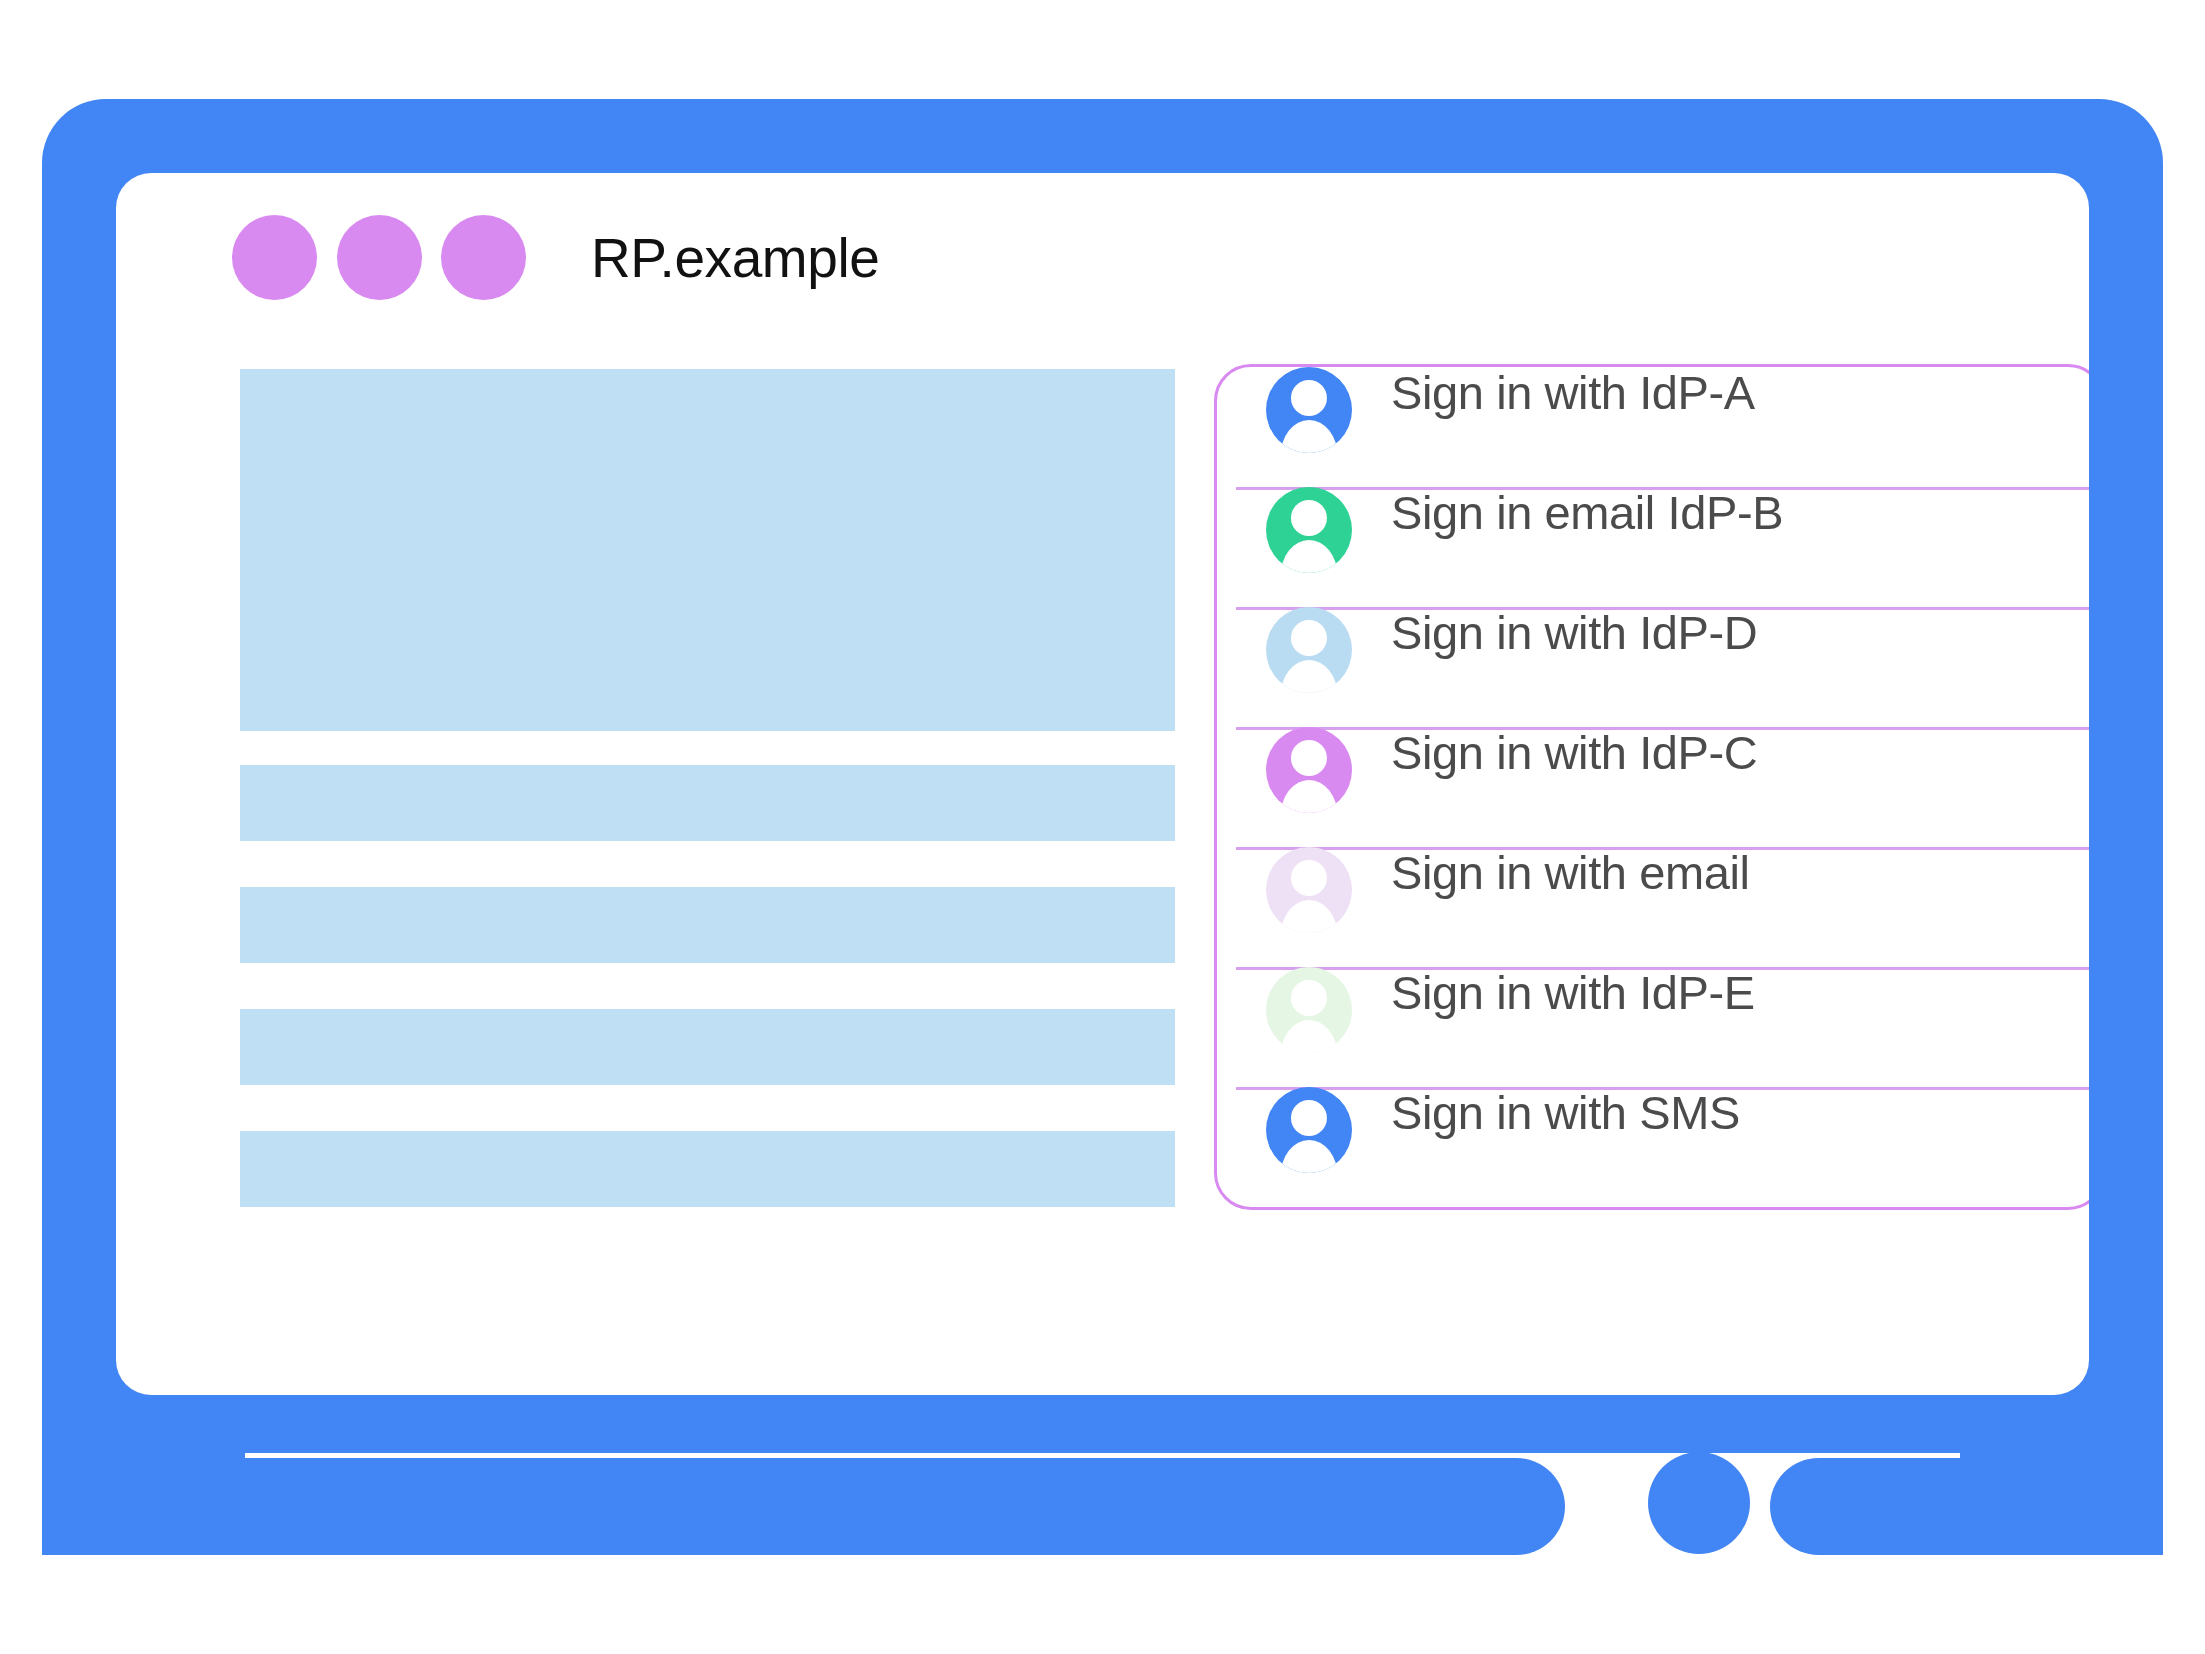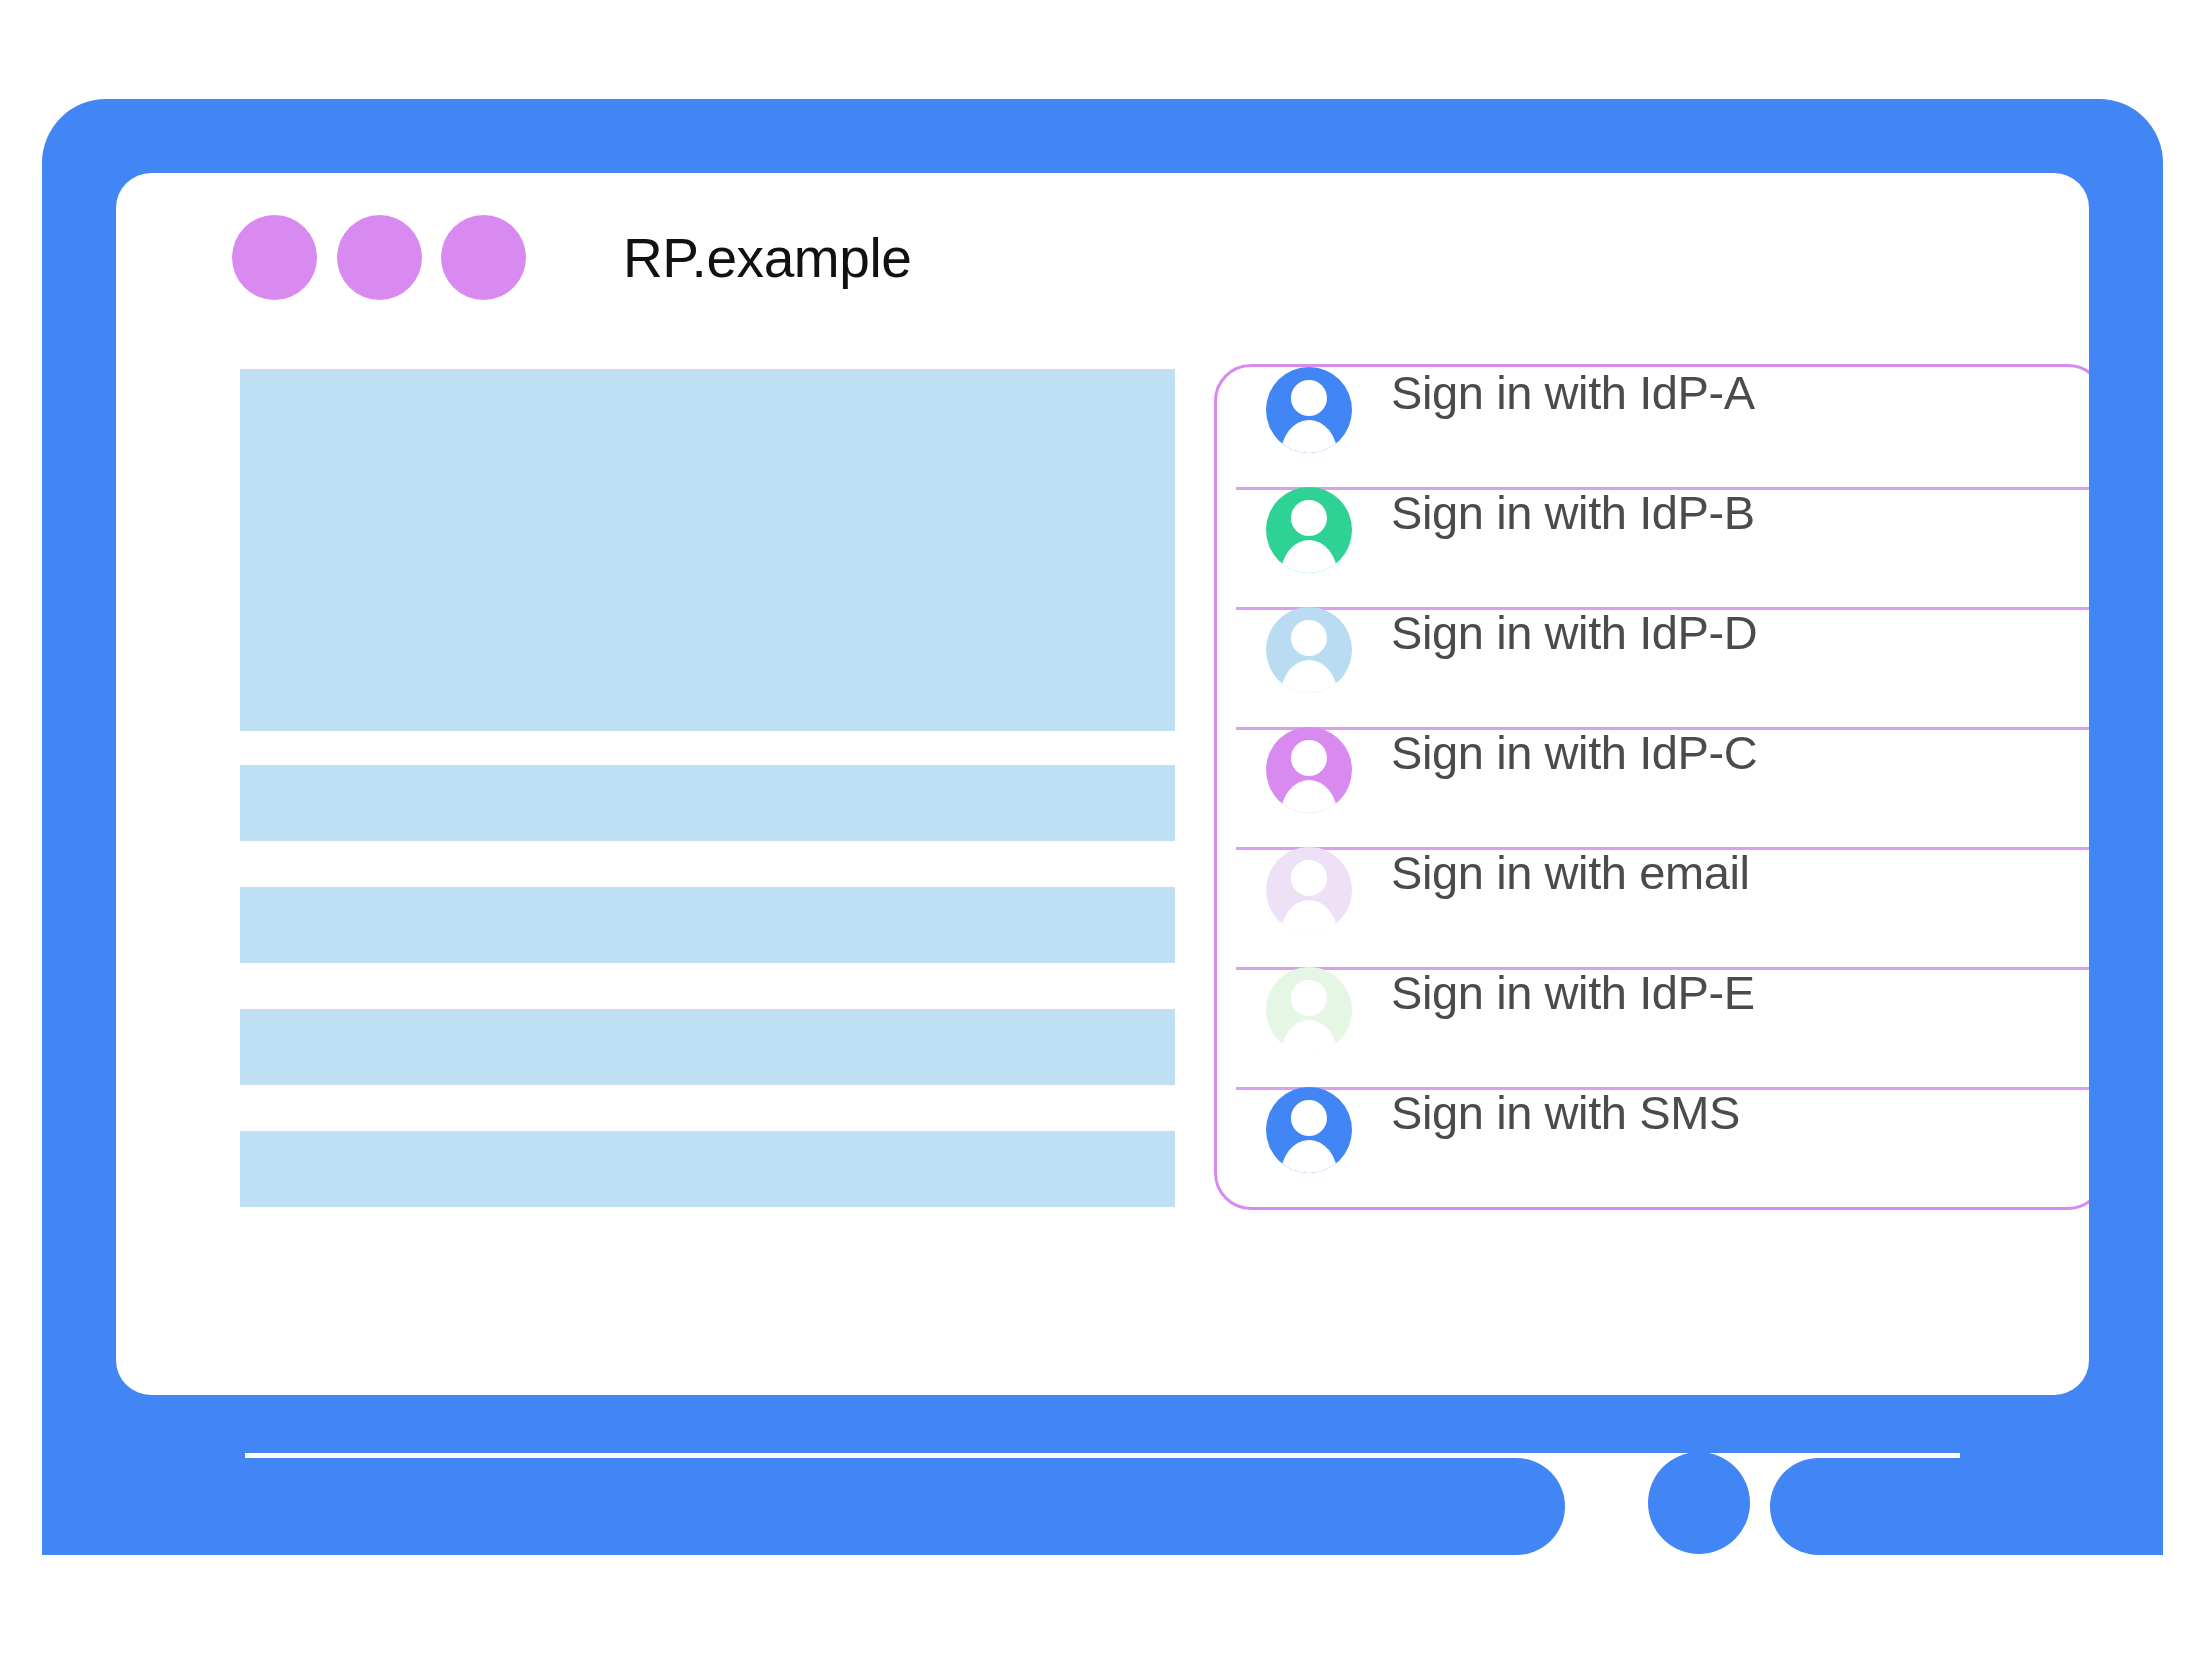--- a/index.html
+++ b/index.html
@@ -114,21 +114,21 @@
     height: 85px;
     border-radius: 50%;
     background: #d98af0;
   }
   .win-dot.d1 { left: 116px; }
   .win-dot.d2 { left: 221px; }
   .win-dot.d3 { left: 325px; }
 
   .site-title {
     position: absolute;
-    left: 507px;
+    left: 475px;
     top: 46px;
     font-size: 55px;
     line-height: 78px;
     color: #111111;
     letter-spacing: -0.4px;
     white-space: nowrap;
     text-align: center;
   }
 
   
@@ -248,21 +248,21 @@
             <div class="head"></div>
             <div class="body"></div>
           </div>
           <span class="account-label">Sign in with IdP-A</span>
         </div>
         <div class="account-row">
           <div class="avatar" style="background: rgb(46, 210, 148);">
             <div class="head"></div>
             <div class="body"></div>
           </div>
-          <span class="account-label">Sign in with IdP-B</span>
+          <span class="account-label">Sign in email IdP-B</span>
         </div>
         <div class="account-row">
           <div class="avatar" style="background: rgb(185, 220, 242);">
             <div class="head"></div>
             <div class="body"></div>
           </div>
           <span class="account-label">Sign in with IdP-D</span>
         </div>
         <div class="account-row">
           <div class="avatar" style="background: rgb(217, 138, 240);">

